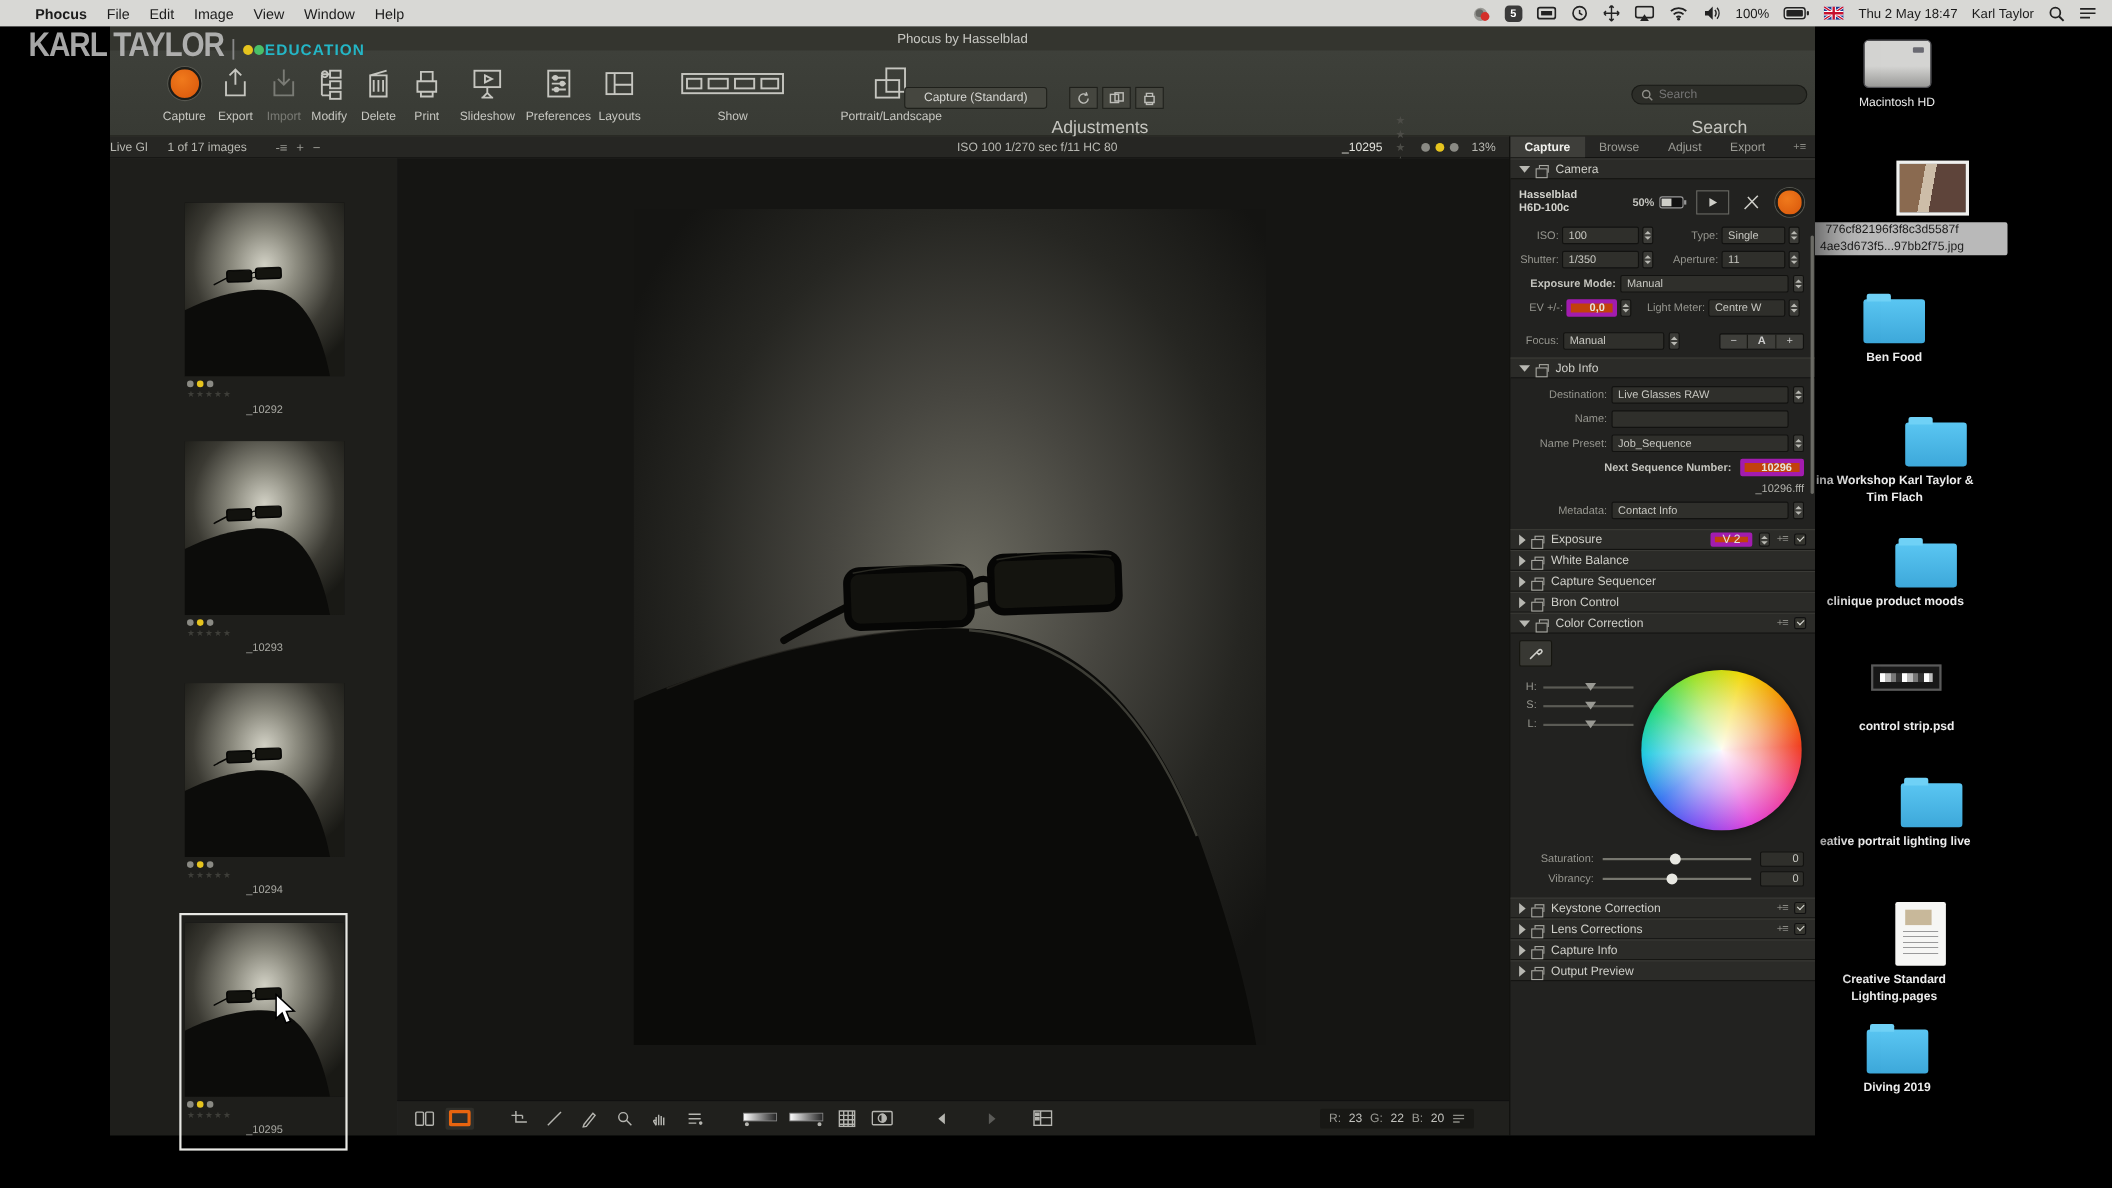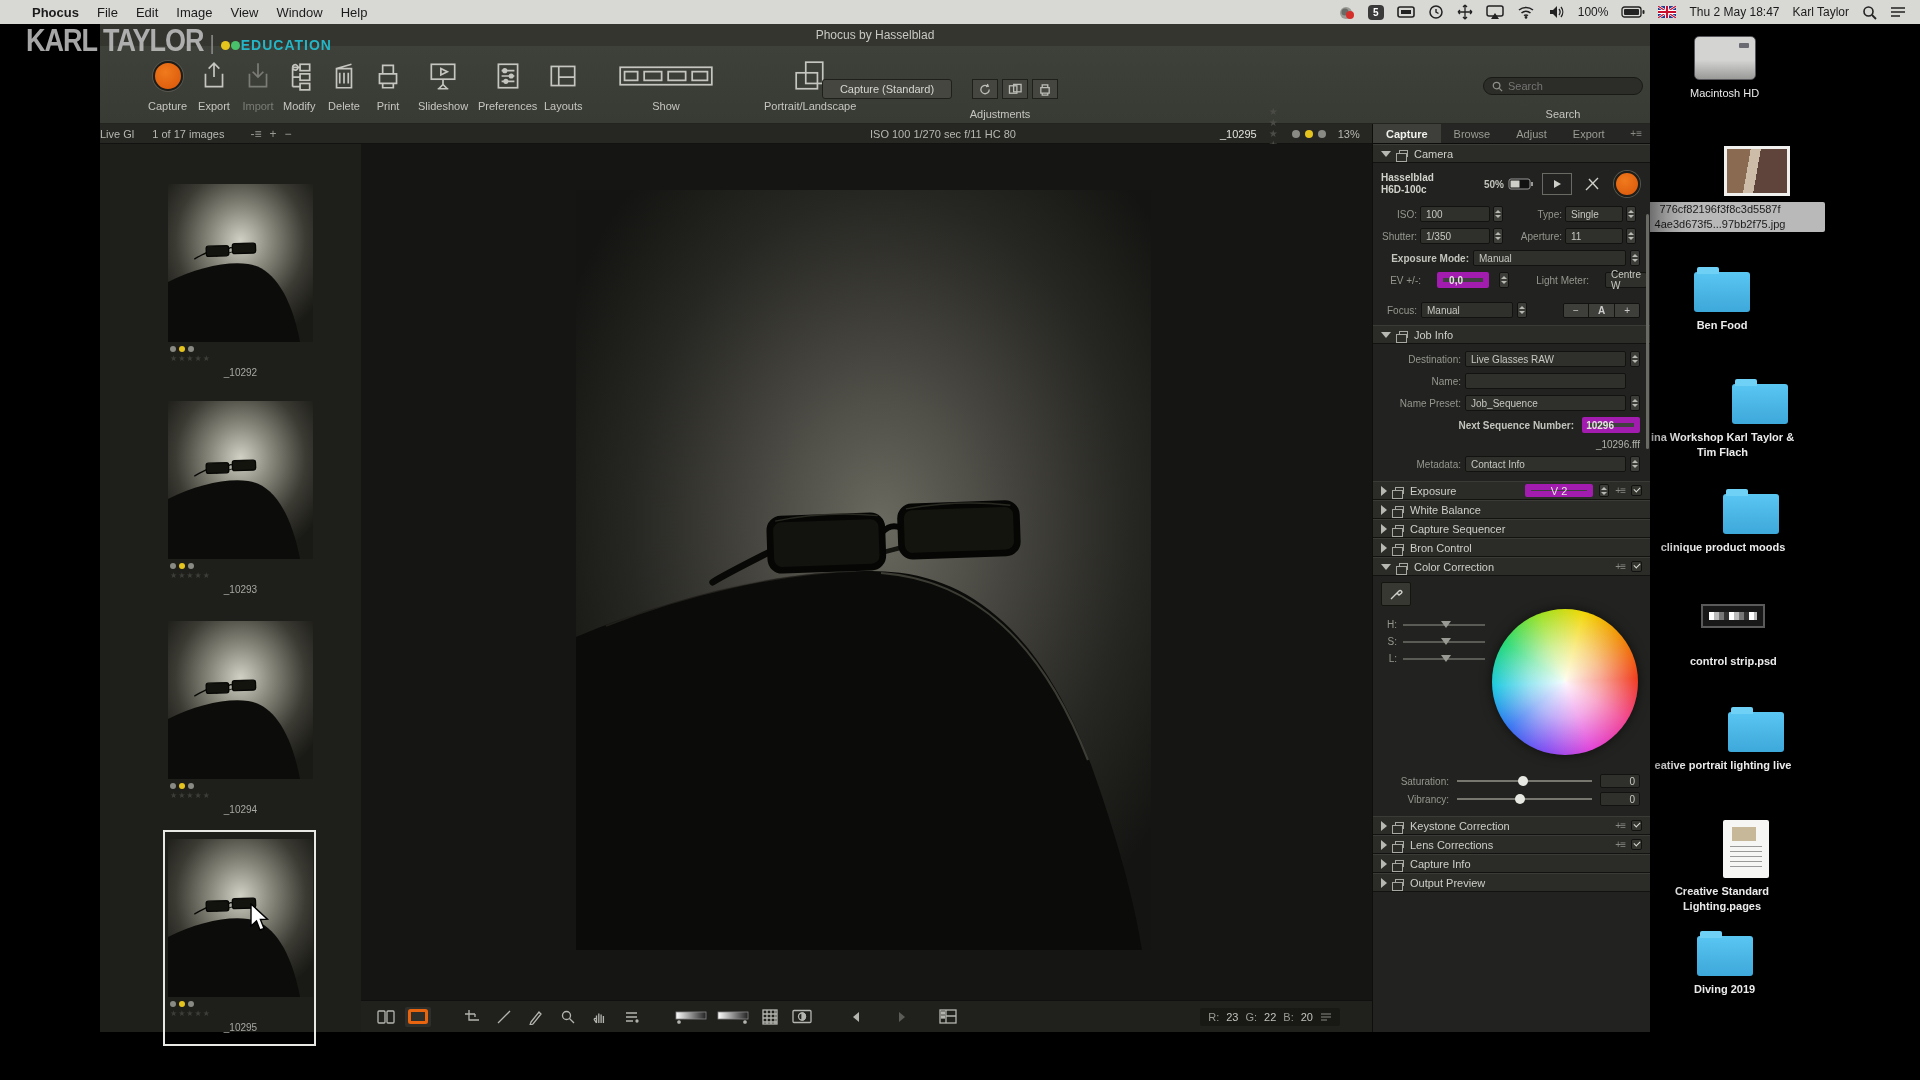--- a/index.html
+++ b/index.html
@@ -31,21 +31,21 @@
   .tool .ic{height:44px;display:flex;align-items:center;justify-content:center}
   .tool .lb{margin-top:2px}
   .tool.dim{opacity:.45}
   .tool svg{stroke:#c6c6c0;fill:none;stroke-width:1.6}
   .capbtn{width:30px;height:30px;border-radius:50%;background:radial-gradient(circle at 40% 35%,#f07a1c,#d8550a);border:2px solid #1d1d19;box-shadow:0 0 0 1px #55564f}
   #presetbox{position:absolute;left:722px;top:33px;width:130px;height:20px;background:#45463f;border:1px solid #1f201b;border-radius:3px;color:#d6d6d2;font-size:11px;display:flex;align-items:center;justify-content:center}
   .minibtn{position:absolute;top:33px;width:26px;height:20px;background:#45463f;border:1px solid #1f201b;display:flex;align-items:center;justify-content:center}
   .minibtn svg{stroke:#bdbdb8;fill:none;stroke-width:1.4}
   #searchbox{position:absolute;left:1383px;top:31px;width:160px;height:18px;background:#2c2d28;border:1px solid #191a16;border-radius:9px;display:flex;align-items:center;padding:0 8px;gap:5px}
   #searchbox input{background:transparent;border:none;outline:none;color:#bfbfba;font-size:11px;width:120px;font-family:"Liberation Sans",sans-serif}
-  .tlabel{position:absolute;color:#c6c6c0;font-size:11px;transform:translateX(-50%)}
+  .tlabel{position:absolute;color:#c6c6c0;font-size:16px;transform:translateX(-50%)}
 
   
   #infobar{position:absolute;left:0;top:100px;width:1272px;height:20px;background:#262623;border-bottom:1px solid #121210;display:flex;align-items:center;color:#b8b8b2;font-size:11px}
   #infobar .grp{display:flex;align-items:center;gap:8px}
   .ibtn{color:#9a9a94;font-size:12px;cursor:default}
   .stars{color:#4c4c47;font-size:10px;letter-spacing:2px}
   .dot{display:inline-block;width:8px;height:8px;border-radius:50%}
 
   
   #filmstrip{position:absolute;left:0;top:120px;width:261px;height:888px;background:#1e1e1b}
@@ -81,21 +81,21 @@
   .sright{margin-left:auto;display:flex;align-items:center;gap:6px}
   .chk{width:11px;height:11px;background:#35352f;border:1px solid #111;border-radius:2px;position:relative}
   .chk.on:after{content:'';position:absolute;left:2px;top:1px;width:5px;height:3px;border-left:1.5px solid #d8d8d2;border-bottom:1.5px solid #d8d8d2;transform:rotate(-45deg)}
   .pmenu{color:#8a8a84;font-size:10px;letter-spacing:-1px}
   .prow{display:flex;align-items:center;padding:3px 10px 3px 8px;gap:4px}
   .plab{color:#96968f;text-align:right}
   .sel{flex:1;display:flex;align-items:center;height:16px;background:#2f2f2b;border:1px solid #121210;border-radius:2px;padding:0 5px;color:#c8c8c2}
   .st{width:10px;height:16px;background:#3c3c38;border:1px solid #121210;border-radius:2px;display:flex;flex-direction:column;align-items:center;justify-content:center;gap:2px;flex:none}
   .st:before{content:'';width:0;height:0;border-left:3px solid transparent;border-right:3px solid transparent;border-bottom:3px solid #b8b8b2}
   .st:after{content:'';width:0;height:0;border-left:3px solid transparent;border-right:3px solid transparent;border-top:3px solid #b8b8b2}
-  .valbox{height:16px;background:#404040;border:6px solid #a21caf;border-radius:2px;padding:0 20px;display:flex;align-items:center;justify-content:flex-end;color:#e4e4de;font-weight:bold}
+  .valbox{height:16px;background:#c2410c;border:4px solid #a21caf;border-radius:2px;padding:0 7px;display:flex;align-items:center;justify-content:flex-end;color:#e4e4de;font-weight:bold}
   .seg{display:flex;border:1px solid #121210;border-radius:2px;overflow:hidden;margin-left:auto}
   .seg span{padding:1px 9px;background:#3e3e3a;color:#ccc;border-right:1px solid #15150f}
   .seg span:last-child{border-right:none}
   .hslrow{display:flex;align-items:center;gap:6px;height:17px;padding-left:10px}
   .track{position:relative;width:82px;height:2px;background:#5b5b55}
   .tri{position:absolute;top:-3px;width:0;height:0;border-left:5px solid transparent;border-right:5px solid transparent;border-top:7px solid #9a9a94}
   .slrow{display:flex;align-items:center;gap:8px;height:18px;padding:0 10px}
   .strack{position:relative;flex:1;height:2px;background:#77776f}
   .knob{position:absolute;top:-4px;width:10px;height:10px;border-radius:50%;background:#e8e8e2}
   .slval{width:40px;height:14px;background:#2f2f2b;border:1px solid #121210;border-radius:2px;text-align:right;padding:0 4px;color:#c8c8c2;line-height:14px}
@@ -642,21 +642,21 @@
         <span class="st"></span>
       <span class="plab">Aperture:</span>
       <span class="sel">11</span>
         <span class="st"></span>
     </div>
     <div class="prow">
       <span class="plab" style="width:88px;font-weight:bold;color:#c4c4be">Exposure Mode:</span>
       <span class="sel">Manual</span>
         <span class="st"></span>
     </div>
-    <div class="prow" style="display:grid;grid-template-columns:40px 46px 12px 62px 1fr 14px;gap:16px">
+    <div class="prow" style="display:grid;grid-template-columns:40px 46px 12px 62px 1fr 14px;gap:3px">
       <span class="plab">EV +/-:</span>
       <span class="valbox">0,0</span>
         <span class="st"></span>
       <span class="plab">Light Meter:</span>
       <span class="sel">Centre W</span>
         <span class="st"></span>
     </div>
     <div class="prow" style="margin-top:8px;margin-bottom:4px">
       <span class="plab" style="width:36px">Focus:</span>
       <span class="sel" style="max-width:92px">Manual</span>

